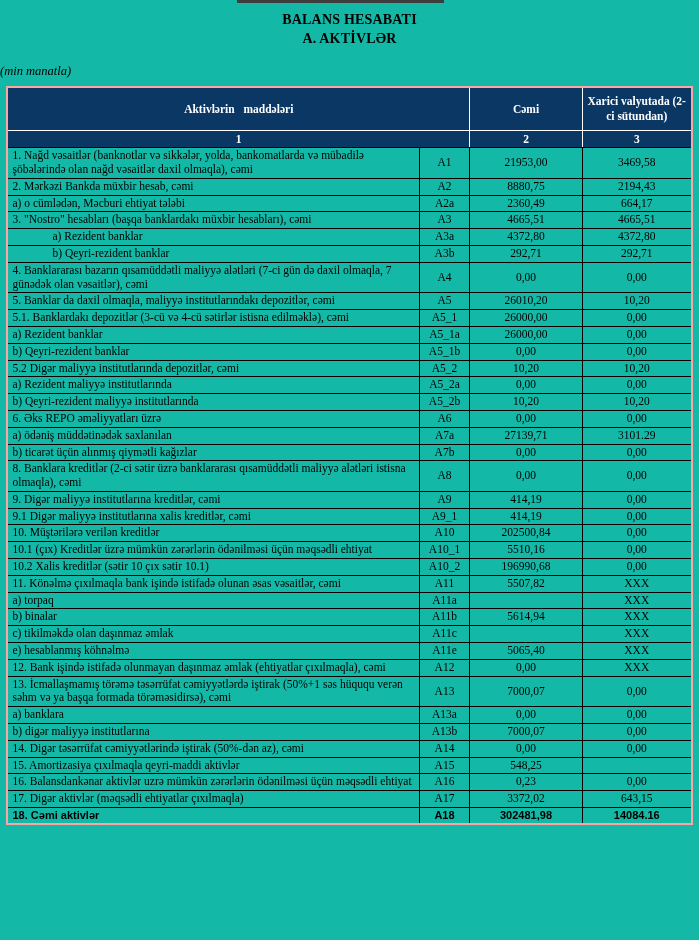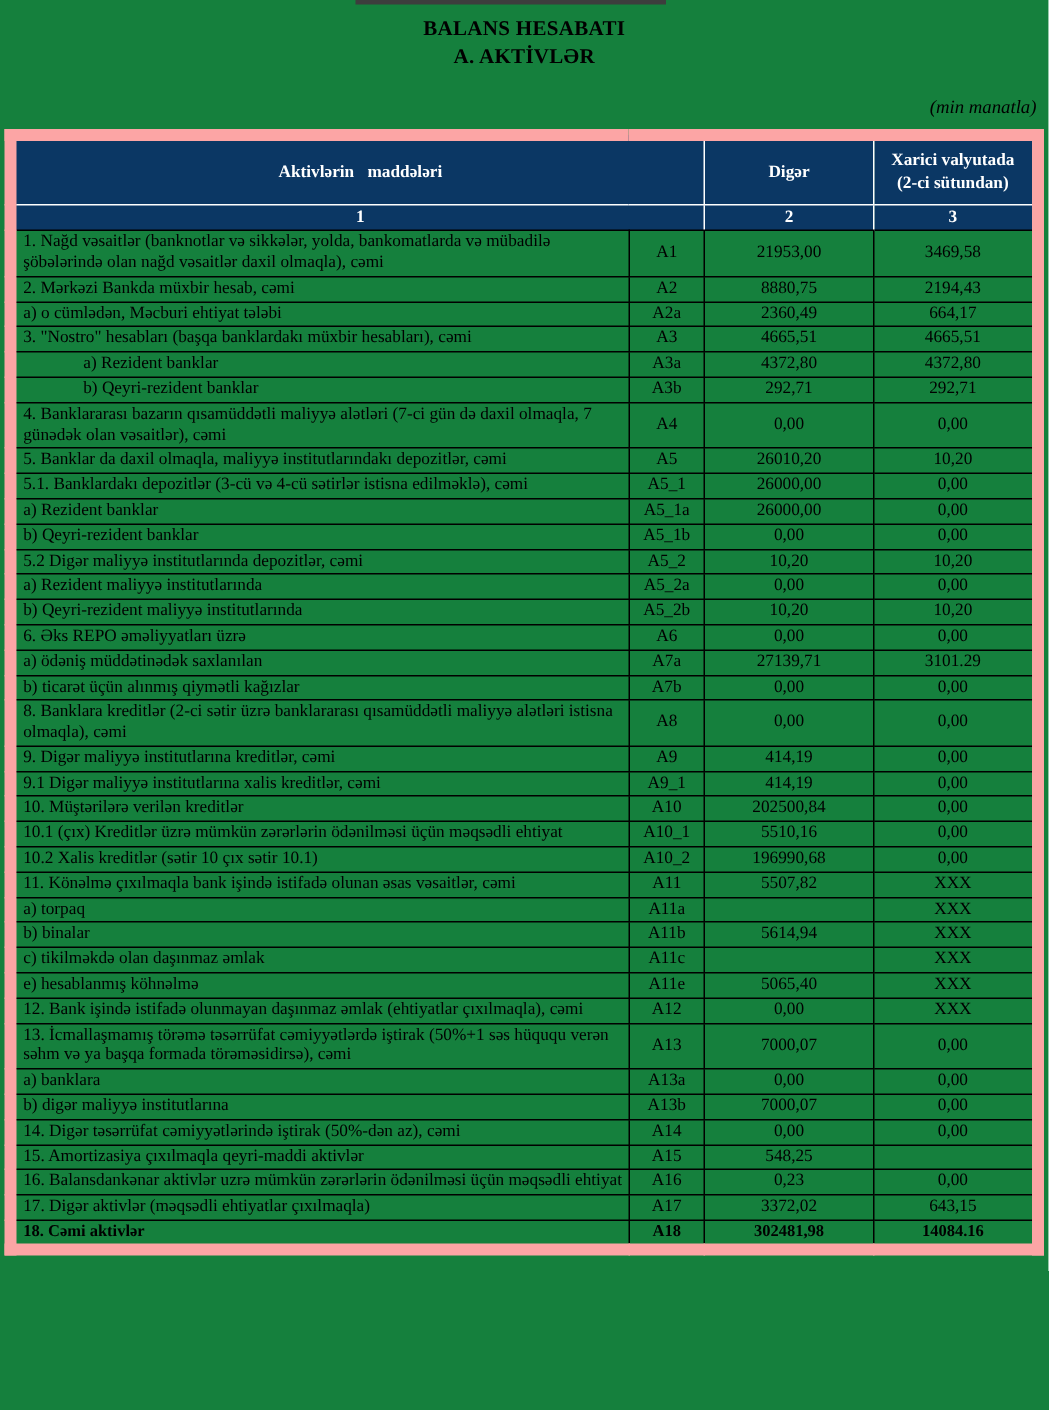--- a/index.html
+++ b/index.html
@@ -1,49 +1,48 @@
 <!DOCTYPE html>
 <html><head>
 <meta charset="utf-8">
 <style>
   html, body { margin: 0; padding: 0; background: #ffffff; }
   .page {
     position: relative;
     width: 699px;
     height: 940px;
-    background: #15803d;
+    background: #14b8a6;
     font-family: "Liberation Serif", serif;
     color: #000000;
     overflow: hidden;
   }
   .top-artifact {
     position: absolute;
     left: 237px; top: 0;
     width: 207px; height: 3px;
     background: #3d3d3d;
   }
   .title-block { padding-top: 11px; text-align: center; }
   .title-line {
     font-weight: bold;
     font-size: 14px;
     line-height: 1.35;
     letter-spacing: 0.2px;
   }
   .unit-note {
-    text-align: right;
     font-style: italic;
     font-size: 12.5px;
     margin: 15px 8px 0 0;
   }
   table.assets {
     border-collapse: collapse;
     table-layout: fixed;
     width: 684px;
     margin: 7px auto 0 auto;
-    border: 8px solid #fca5a5;
+    border: 2px solid #fca5a5;
   }
   col.c-desc    { width: 412px; }
   col.c-code    { width: 50px;  }
   col.c-total   { width: 113px; }
   col.c-foreign { width: 109px; }
   thead th {
     background: #0b3764;
     color: #ffffff;
     font-weight: bold;
     font-size: 11.5px;
@@ -64,21 +63,21 @@
     font-size: 11.5px;
     line-height: 1.2;
     padding: 1px 4px;
     vertical-align: middle;
     color: #000000;
   }
   tbody td.label { text-align: left; margin-left: 41px; }
   tbody td.label.indent { padding-left: 44px; }
   tbody td.num  { text-align: center; }
   tbody tr.bold td {
-    font-family: Liberation Serif, serif;
+    font-family: Liberation Sans, sans-serif;
     font-weight: bold;
     font-size: 11px;
     border-top: 1px solid #000000;
   }
 </style>
 </head>
 <body>
 
 <div class="page">
   <div class="top-artifact"></div>
@@ -93,21 +92,21 @@
   <table class="assets">
     <colgroup>
       <col class="c-desc">
         <col class="c-code">
         <col class="c-total">
         <col class="c-foreign">
     </colgroup>
     <thead>
       <tr class="main-head">
         <th colspan="2" class="items-head">Aktivlərin maddələri</th>
-        <th>Digər</th>
+        <th>Cəmi</th>
         <th>Xarici valyutada (2-ci sütundan)</th>
       </tr>
       <tr class="num-head">
         <th colspan="2">1</th>
         <th>2</th>
         <th>3</th>
       </tr>
     </thead>
     <tbody id="rows-body">
         <tr>

